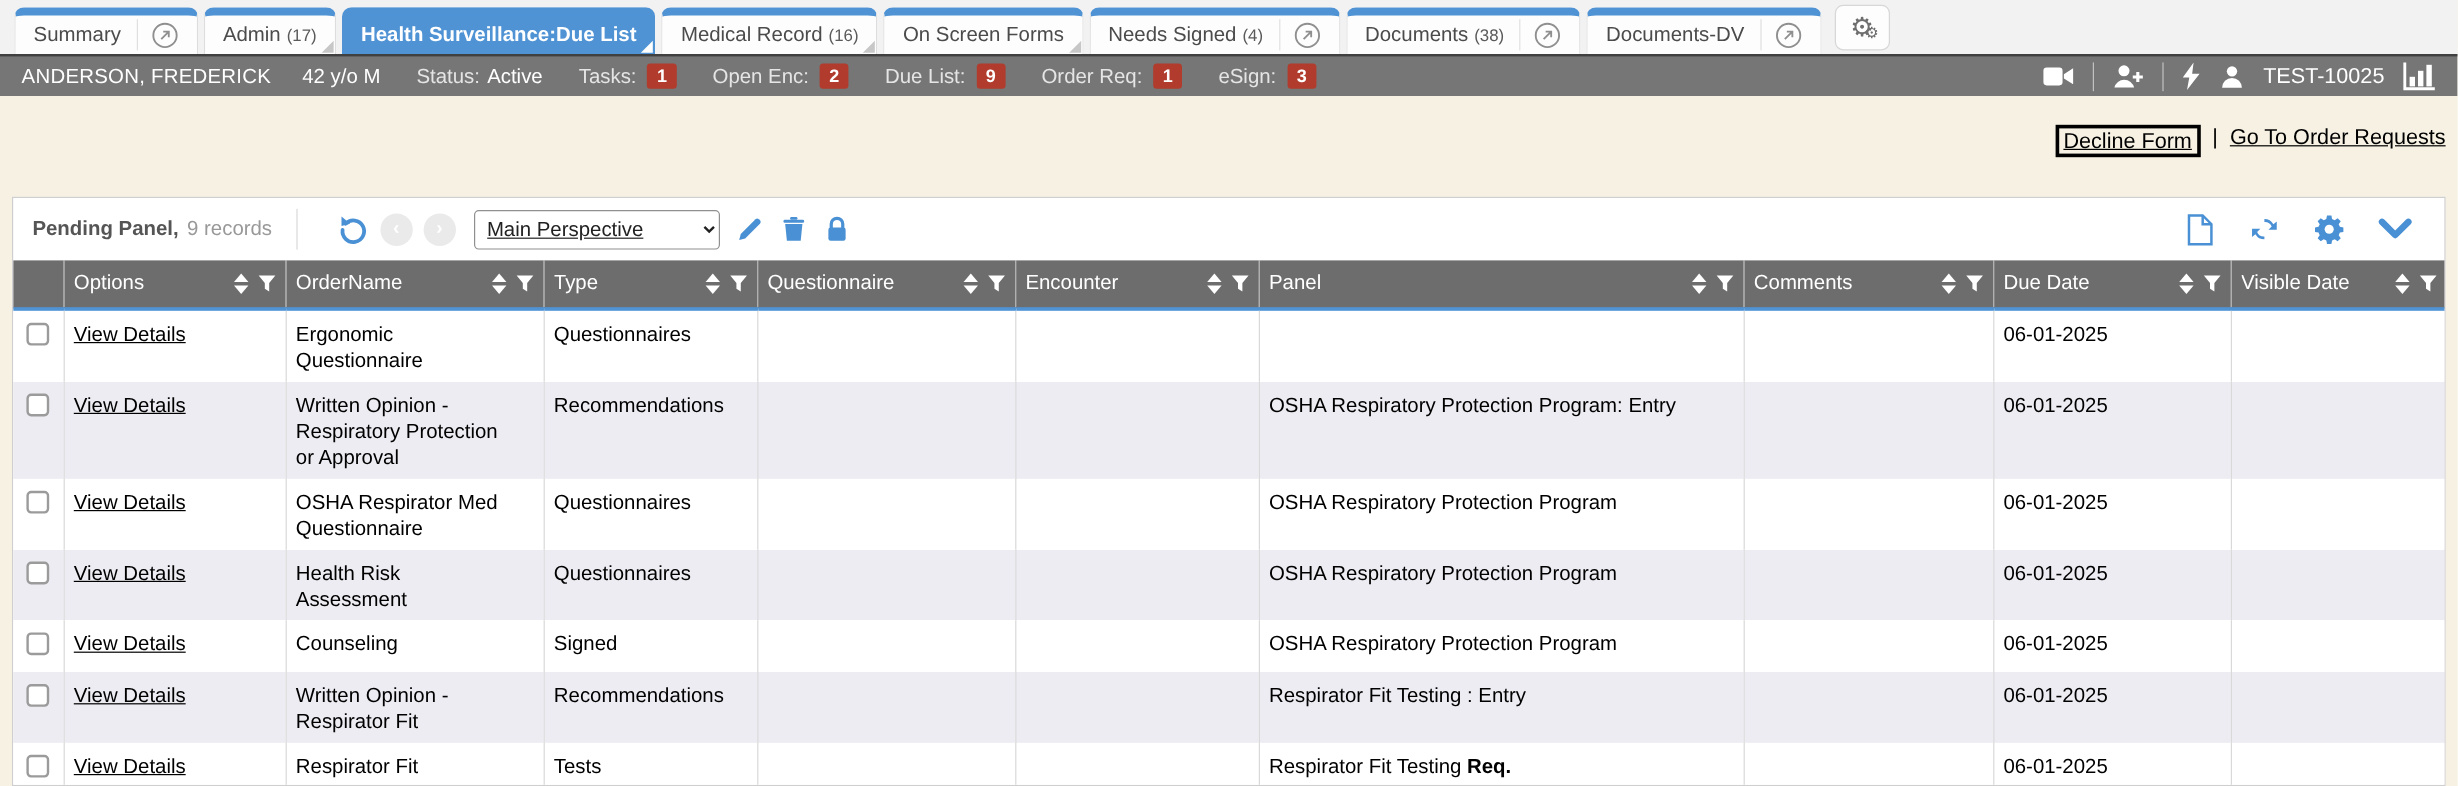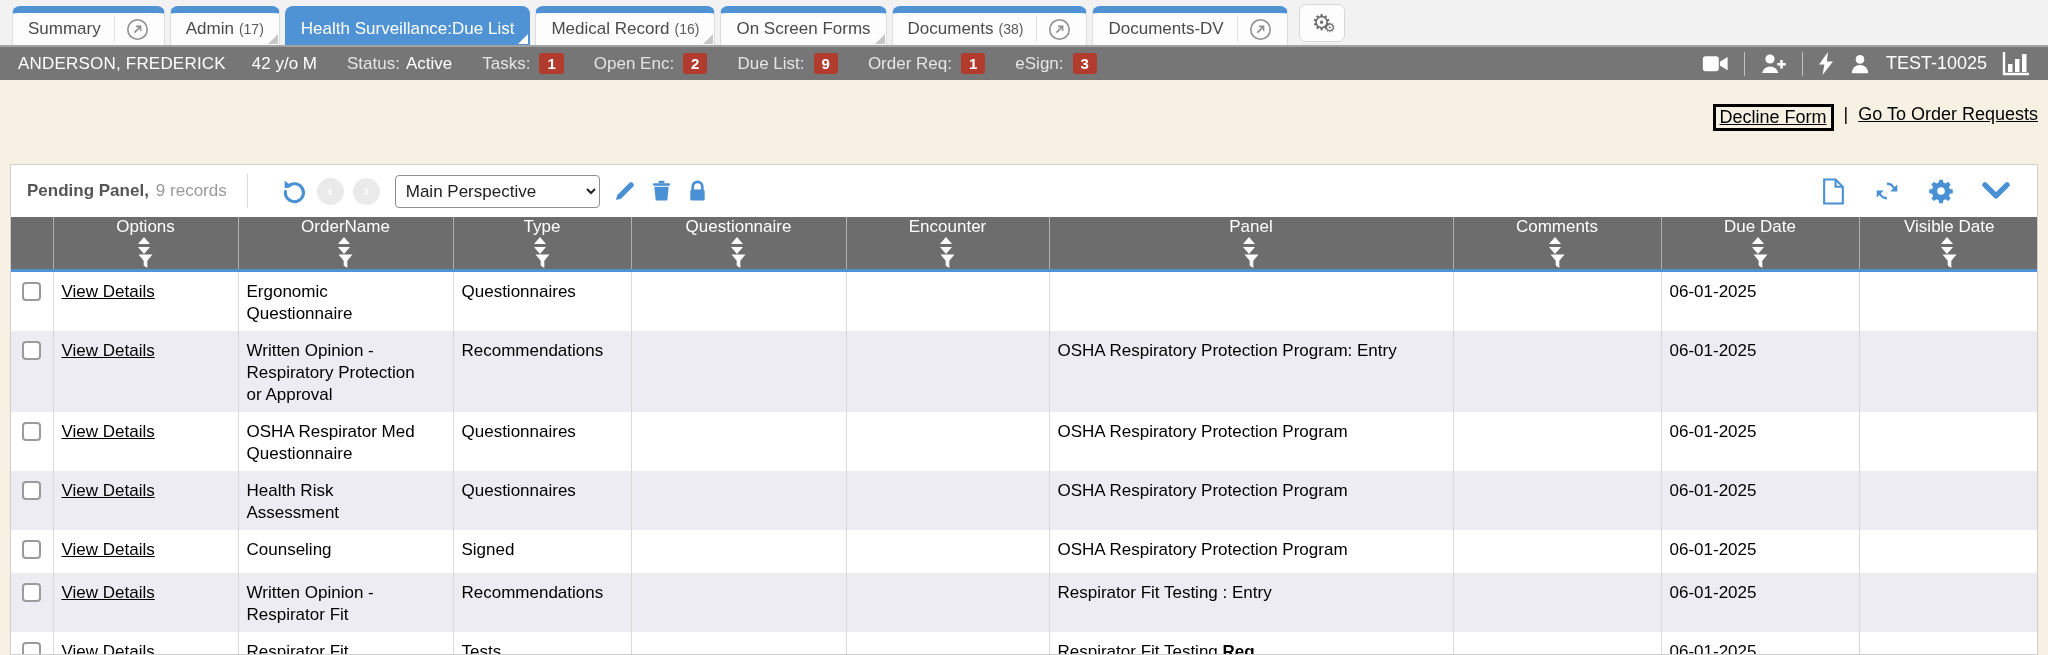--- a/index.html
+++ b/index.html
@@ -8,39 +8,39 @@
 
   
   .tabbar { height:45px; background:#f2f2f2; display:flex; align-items:flex-end; padding-left:12px; }
   .tab {
     position:relative; display:flex; align-items:center; height:39px;
     background:#fdfdfd; border:1px solid #ddd; border-bottom:none;
     border-top:7px solid #4f93d5; border-radius:8px 8px 0 0;
     padding:0 15px; margin-right:5px; font-size:17px; color:#4b4b4b; cursor:pointer;
   }
   .tab .count { font-size:14px; margin-left:5px; color:#5a5a5a; }
-  .tab.active { background:#4f93d5; border-color:#4f93d5; color:#fff; font-weight:normal; }
+  .tab.active { background:#4f93d5; border-color:#4f93d5; color:#fff; font-weight:bold; }
   .tab.fold::after {
     content:""; position:absolute; right:1px; bottom:1px; width:0; height:0;
     border-left:10px solid transparent; border-bottom:10px solid #c7c7c7;
   }
   .tab.active.fold::after { border-bottom-color:#ffffff; }
   .tab-divider { width:1px; height:26px; background:#e0e0e0; margin:0 11px 0 13px; }
   .ext-icon { display:flex; align-items:center; }
   .gears-btn {
     align-self:center; margin-left:6px; width:46px; height:38px;
     background:#fdfdfd; border:1px solid #d7d7d7; border-radius:7px;
     display:flex; align-items:center; justify-content:center; cursor:pointer;
     font-size:22px; color:#6e6e6e; position:relative;
   }
   .gears-btn .gear-small { position:absolute; font-size:13px; right:8px; bottom:6px; }
 
   
   .banner {
-    height:35px; background:#767676; border-top:2px solid #a3a3a3;
+    height:35px; background:#767676; border-top:2px solid #404040;
     display:flex; align-items:center; padding:0 18px; font-size:17px; color:#fff;
   }
   .banner .name { letter-spacing:.2px; }
   .banner .agesex { margin-left:26px; }
   .banner .grp { margin-left:30px; display:flex; align-items:center; }
   .banner .lbl { color:#e5e5e5; }
   .banner .val { color:#fff; margin-left:6px; }
   .badge {
     background:#b13b2c; color:#fff; font-weight:bold; font-size:15px;
     border-radius:3px; padding:1px 8px; margin-left:9px; line-height:19px;
@@ -65,33 +65,33 @@
   .tb-count { font-size:17px; color:#999; margin-left:7px; }
   .tb-div { width:1px; height:34px; background:#d9d9d9; margin:0 20px; }
   .circle-btn {
     width:27px; height:27px; border-radius:50%; background:#eaeaea; color:#fff;
     display:flex; align-items:center; justify-content:center;
     font-size:16px; font-weight:bold; margin-left:9px; cursor:pointer;
   }
   .tb-icon { margin-left:13px; cursor:pointer; display:flex; align-items:center; }
   .perspective { margin-left:15px; height:33px; width:205px; font-size:17px;
     border:1px solid #8f8f8f; border-radius:4px; background:#fff; color:#222; padding:0 6px;
-    font-family:"Liberation Sans", sans-serif; }
+    font-family:"Liberation Sans", sans-serif;text-decoration:underline; }
   .tb-right { margin-left:auto; display:flex; align-items:center; gap:27px; padding-right:10px; }
   .tb-right .icon { cursor:pointer; }
 
   
   table { width:100%; border-collapse:collapse; table-layout:fixed; }
   thead th {
     background:#6d6d6d; color:#fff; font-weight:normal; font-size:17px; text-align:left;
     height:40px; padding:0 8px; border-right:1px solid rgba(255,255,255,.45);
     border-bottom:3px solid #4f93d5; vertical-align:middle;
   }
   thead th:last-child { border-right:none; }
-  .th-flex { display:flex; align-items:center;flex-direction:column; }
+  .th-flex { display:flex; align-items:center; }
   .th-label { flex:1 1 auto; overflow:hidden; white-space:nowrap; }
   .sorter { display:flex; flex-direction:column; align-items:center; margin:0 8px 0 4px; cursor:pointer; }
   .tri-up { width:0; height:0; border-left:6px solid transparent; border-right:6px solid transparent; border-bottom:7px solid #fff; margin-bottom:3px; }
   .tri-dn { width:0; height:0; border-left:6px solid transparent; border-right:6px solid transparent; border-top:7px solid #fff; }
   .funnel { cursor:pointer; display:flex; }
   .hdr-checkbox { width:17px; height:17px; background:#fff; border-radius:3px; margin:0 auto; cursor:pointer; }
 
   tbody td {
     vertical-align:top; font-size:17px; color:#000; padding:9px 8px 6px 8px;
     border-right:1px solid #d9d9d9; line-height:22px; overflow:hidden;
@@ -126,20 +126,31 @@
   </div>
   <div class="tab active fold">
     <span>Health Surveillance:Due List</span>
   </div>
   <div class="tab fold">
     <span>Medical Record</span>
     <span class="count">(16)</span>
   </div>
   <div class="tab fold">
     <span>On Screen Forms</span>
+  </div>
+  <div class="tab">
+    <span>Needs Signed</span>
+    <span class="count">(4)</span>
+    <span class="tab-divider"></span>
+    <span class="ext-icon">
+      <svg width="23" height="23" viewBox="0 0 22 22">
+          <circle cx="11" cy="11" r="9.3" fill="none" stroke="#8f8f8f" stroke-width="1.5"></circle>
+          <path d="M8 14l6-6M9.6 8H14v4.4" stroke="#8f8f8f" stroke-width="1.5" fill="none"></path>
+        </svg>
+    </span>
   </div>
   <div class="tab">
     <span>Documents</span>
     <span class="count">(38)</span>
     <span class="tab-divider"></span>
     <span class="ext-icon">
       <svg width="23" height="23" viewBox="0 0 22 22">
           <circle cx="11" cy="11" r="9.3" fill="none" stroke="#8f8f8f" stroke-width="1.5"></circle>
           <path d="M8 14l6-6M9.6 8H14v4.4" stroke="#8f8f8f" stroke-width="1.5" fill="none"></path>
         </svg>

